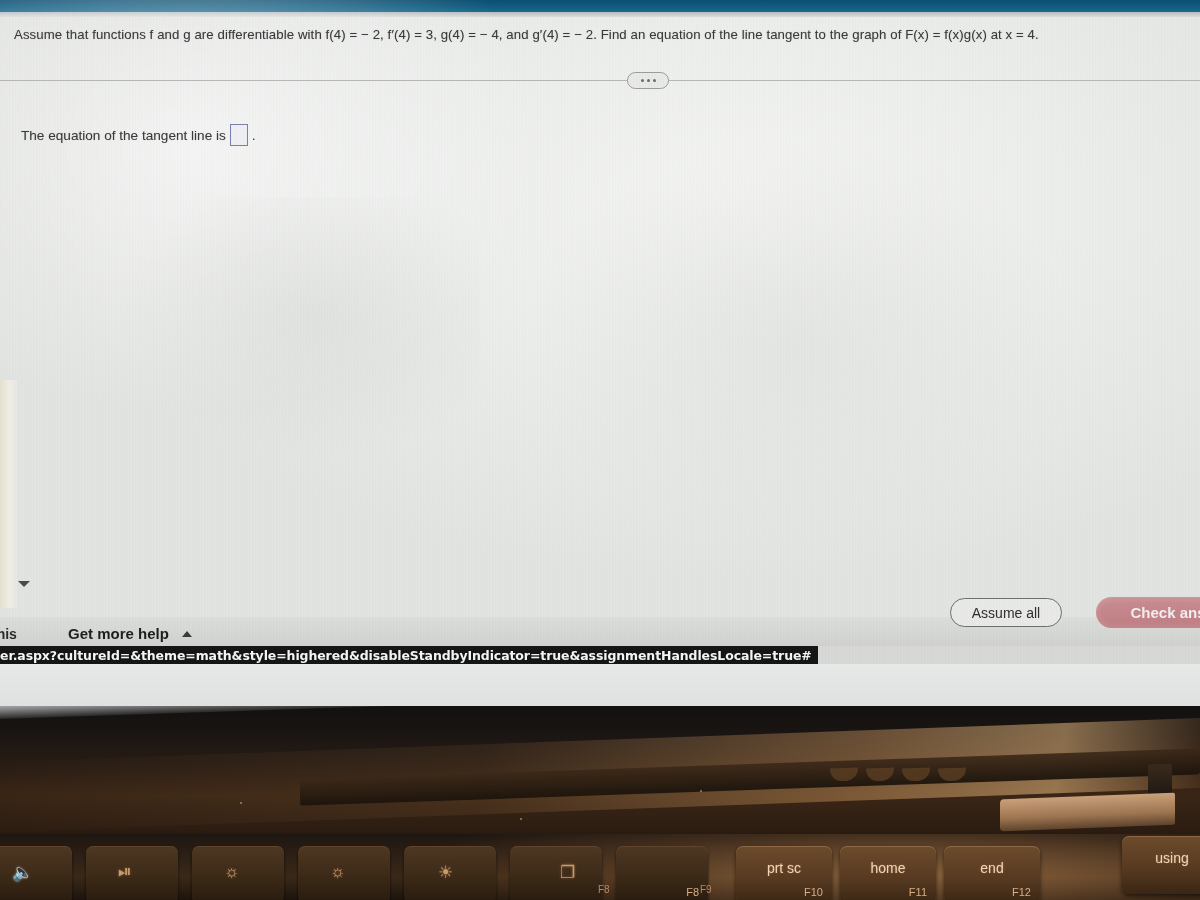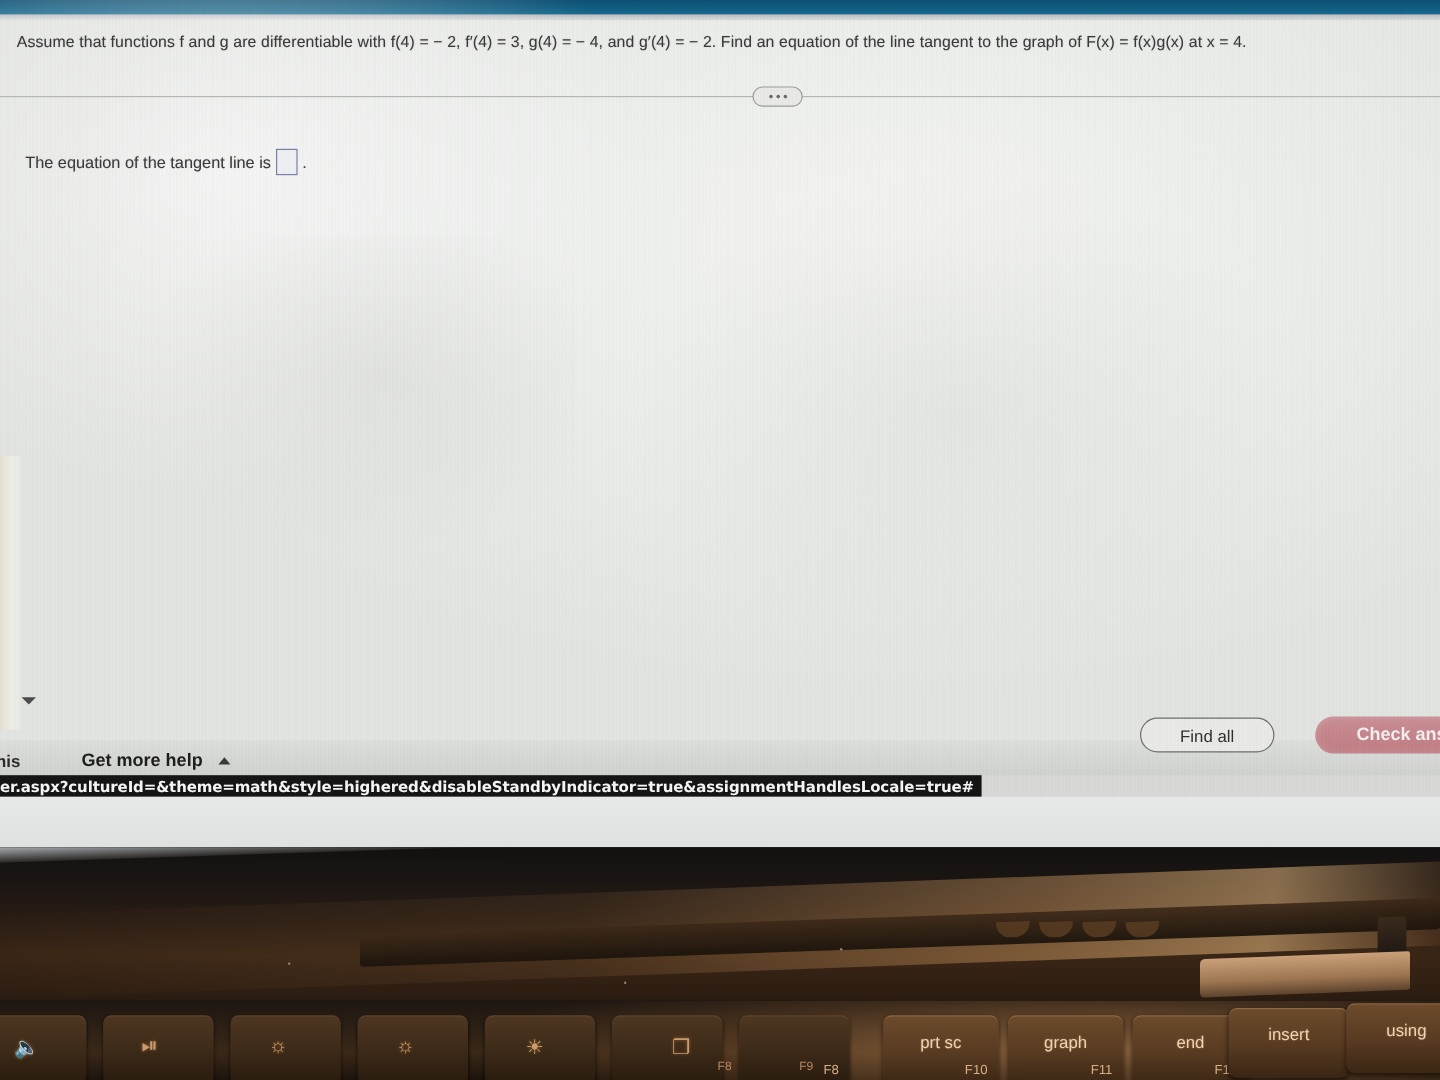--- a/index.html
+++ b/index.html
@@ -246,21 +246,21 @@
     </div>
     <div id="scroll-down"></div>
 
     <div id="page-footer"></div>
     <div id="footer-this">this</div>
     <div id="get-more-help">
       <span>Get more help</span>
       <span id="help-caret"></span>
     </div>
 
-    <div id="clear-all">Find all</div>
+    <div id="clear-all">Assume all</div>
     <div id="check-answer">Check ans</div>
 
     <div id="status-url">er.aspx?cultureId=&amp;theme=math&amp;style=highered&amp;disableStandbyIndicator=true&amp;assignmentHandlesLocale=true#</div>
 
     <div id="scanlines"></div>
   </div>
 
   <div id="taskbar">
     
     
@@ -297,34 +297,31 @@
     <span class="kfn">F8</span>
   </div>
 
   <span class="fkey-glyph" style="left:12px;">🔈</span>
   <span class="fkey-glyph" style="left:118px;">⏯</span>
   <span class="fkey-glyph" style="left:224px;">☼</span>
   <span class="fkey-glyph" style="left:330px;">☼</span>
   <span class="fkey-glyph" style="left:438px;">☀</span>
   <span class="fkey-glyph" style="left:560px;">❐</span>
   <span class="fk-label" style="left:598px;">F8</span>
-  <span class="fk-label" style="left:666px;">F9</span>
+  <span class="fk-label" style="left:700px;">F9</span>
 
   <div class="key bright" style="left:736px;width:96px;">
     <span class="kmain">prt sc</span>
     <span class="kfn">F10</span>
   </div>
   <div class="key bright" style="left:840px;width:96px;">
-    <span class="kmain">graph</span>
+    <span class="kmain">home</span>
     <span class="kfn">F11</span>
   </div>
   <div class="key bright" style="left:944px;width:96px;">
     <span class="kmain">end</span>
     <span class="kfn">F12</span>
   </div>
-  <div class="key bright" style="left:1024px;width:100px;top:840px;">
-    <span class="kmain">insert</span>
-  </div>
   <div class="key bright" style="left:1122px;width:100px;top:836px;">
     <span class="kmain">using</span>
   </div>
 
 </div>
 
 </body></html>

